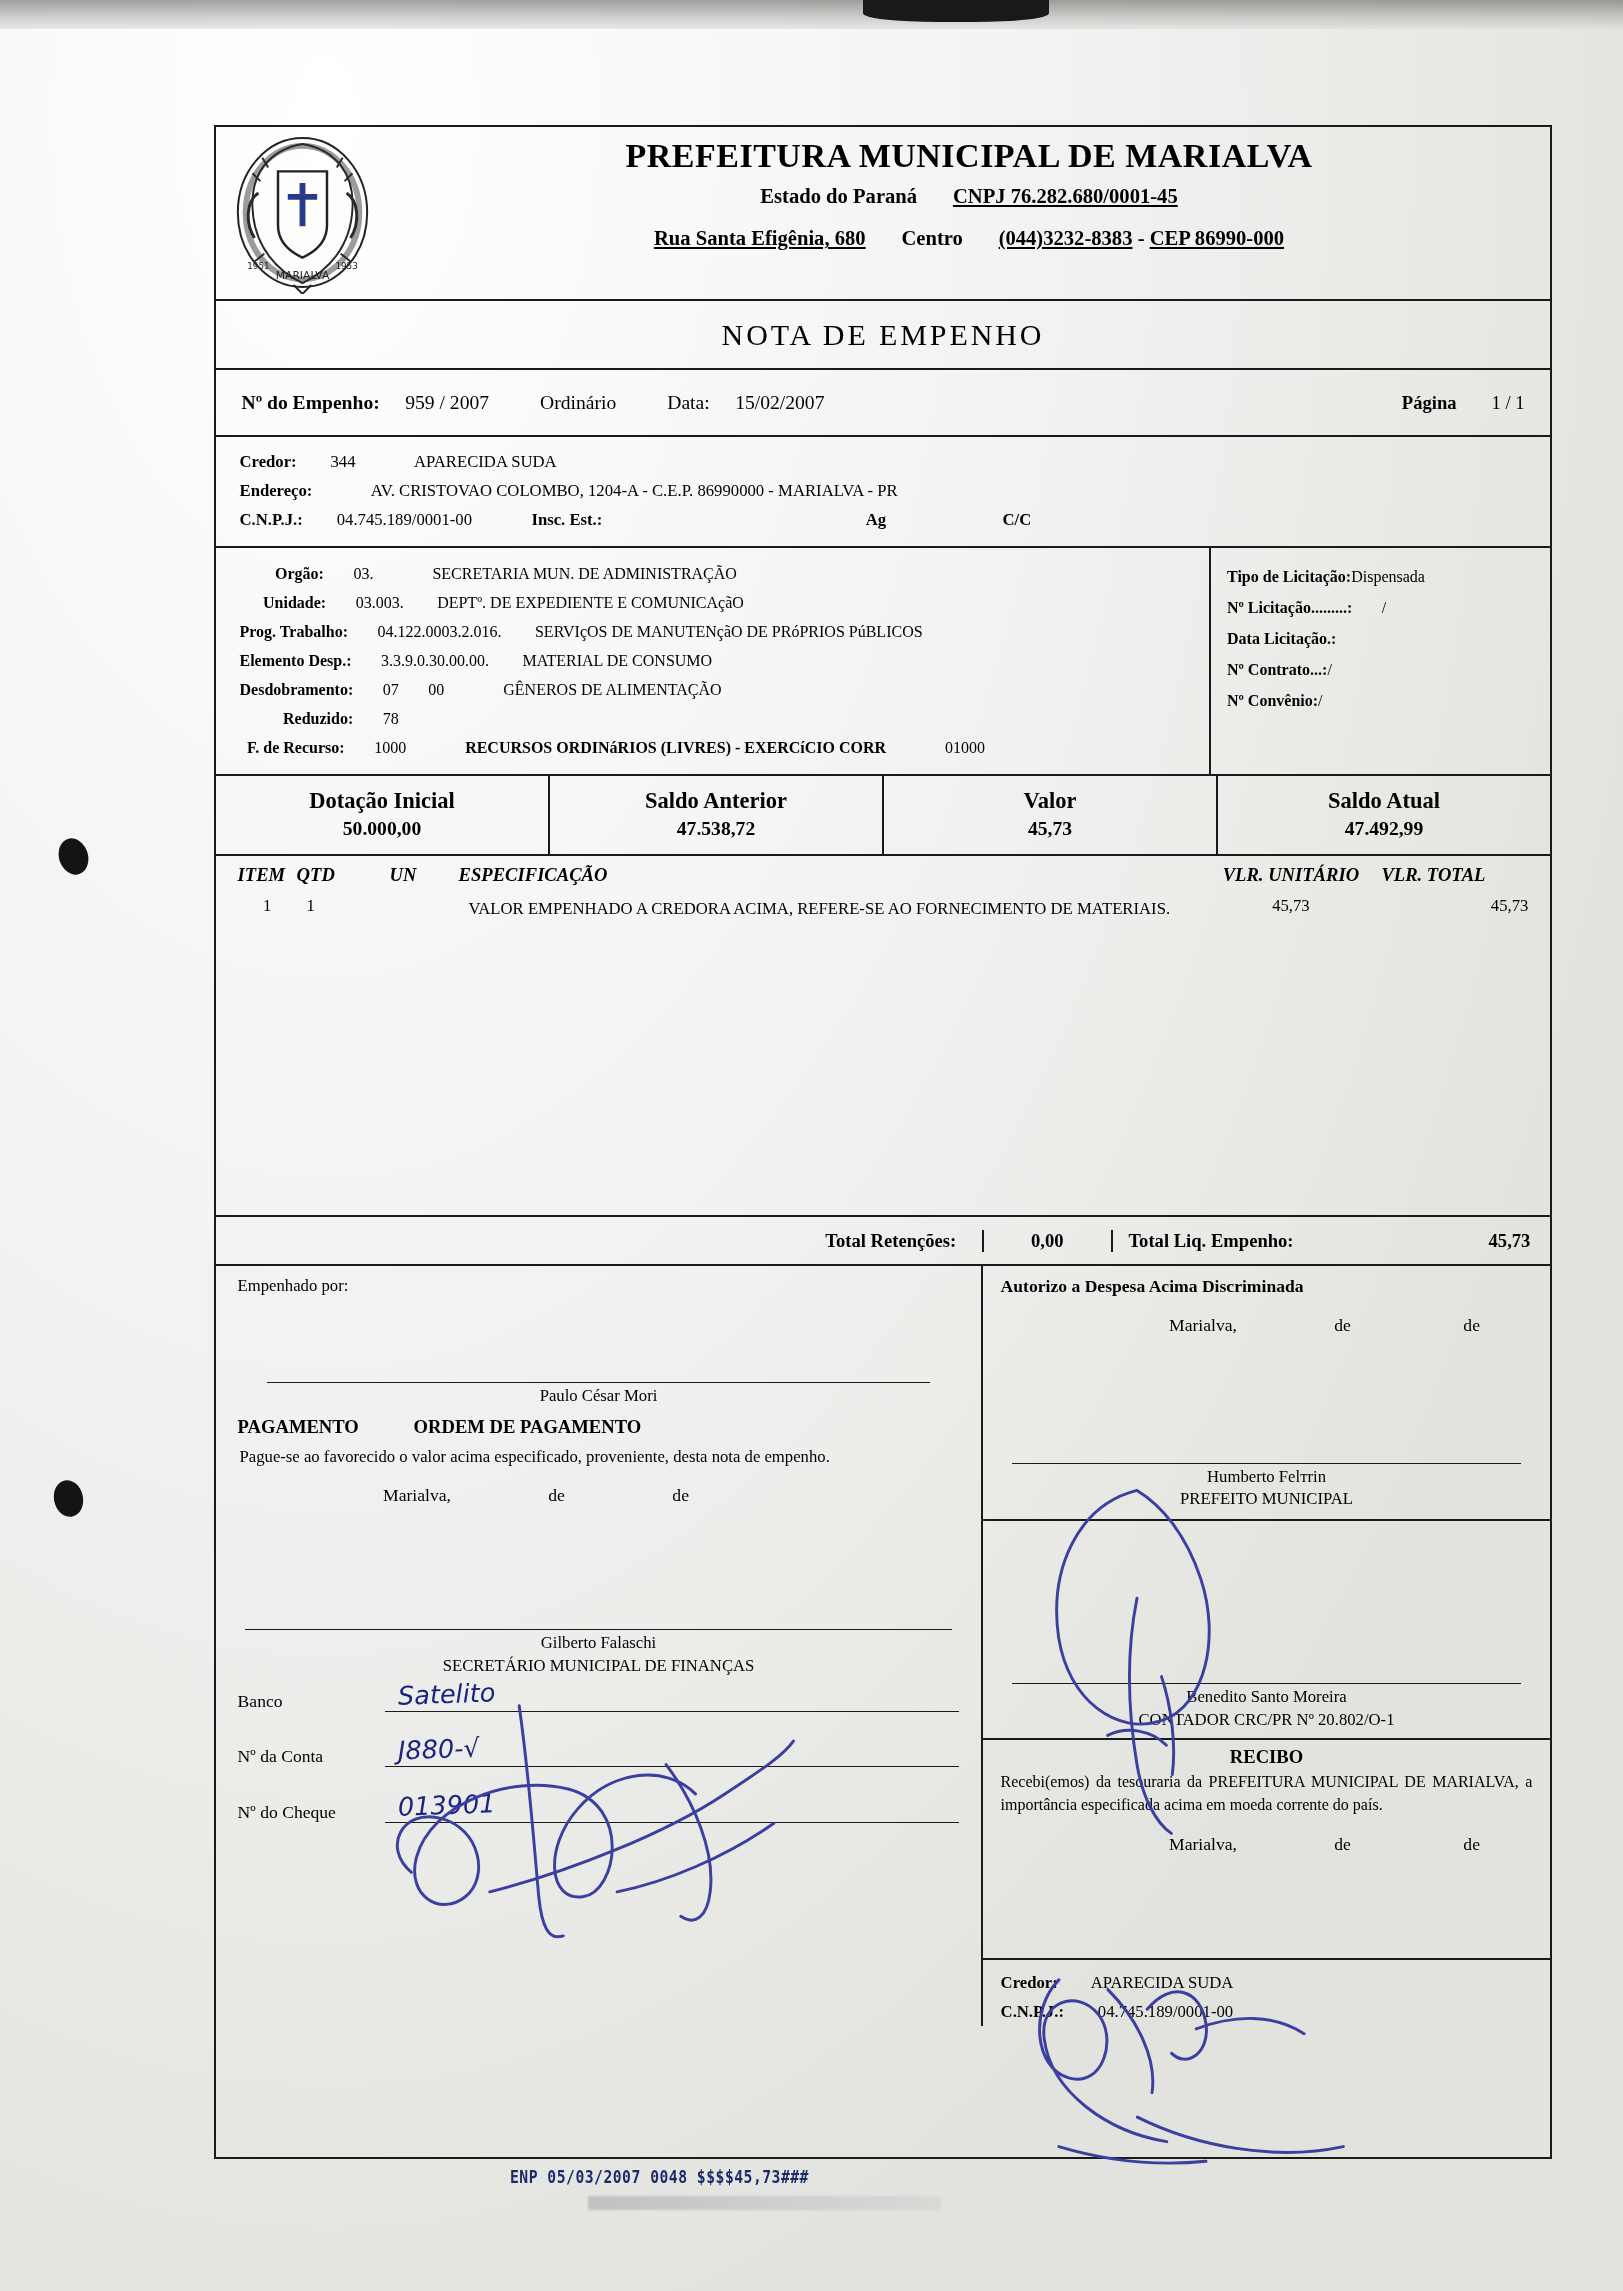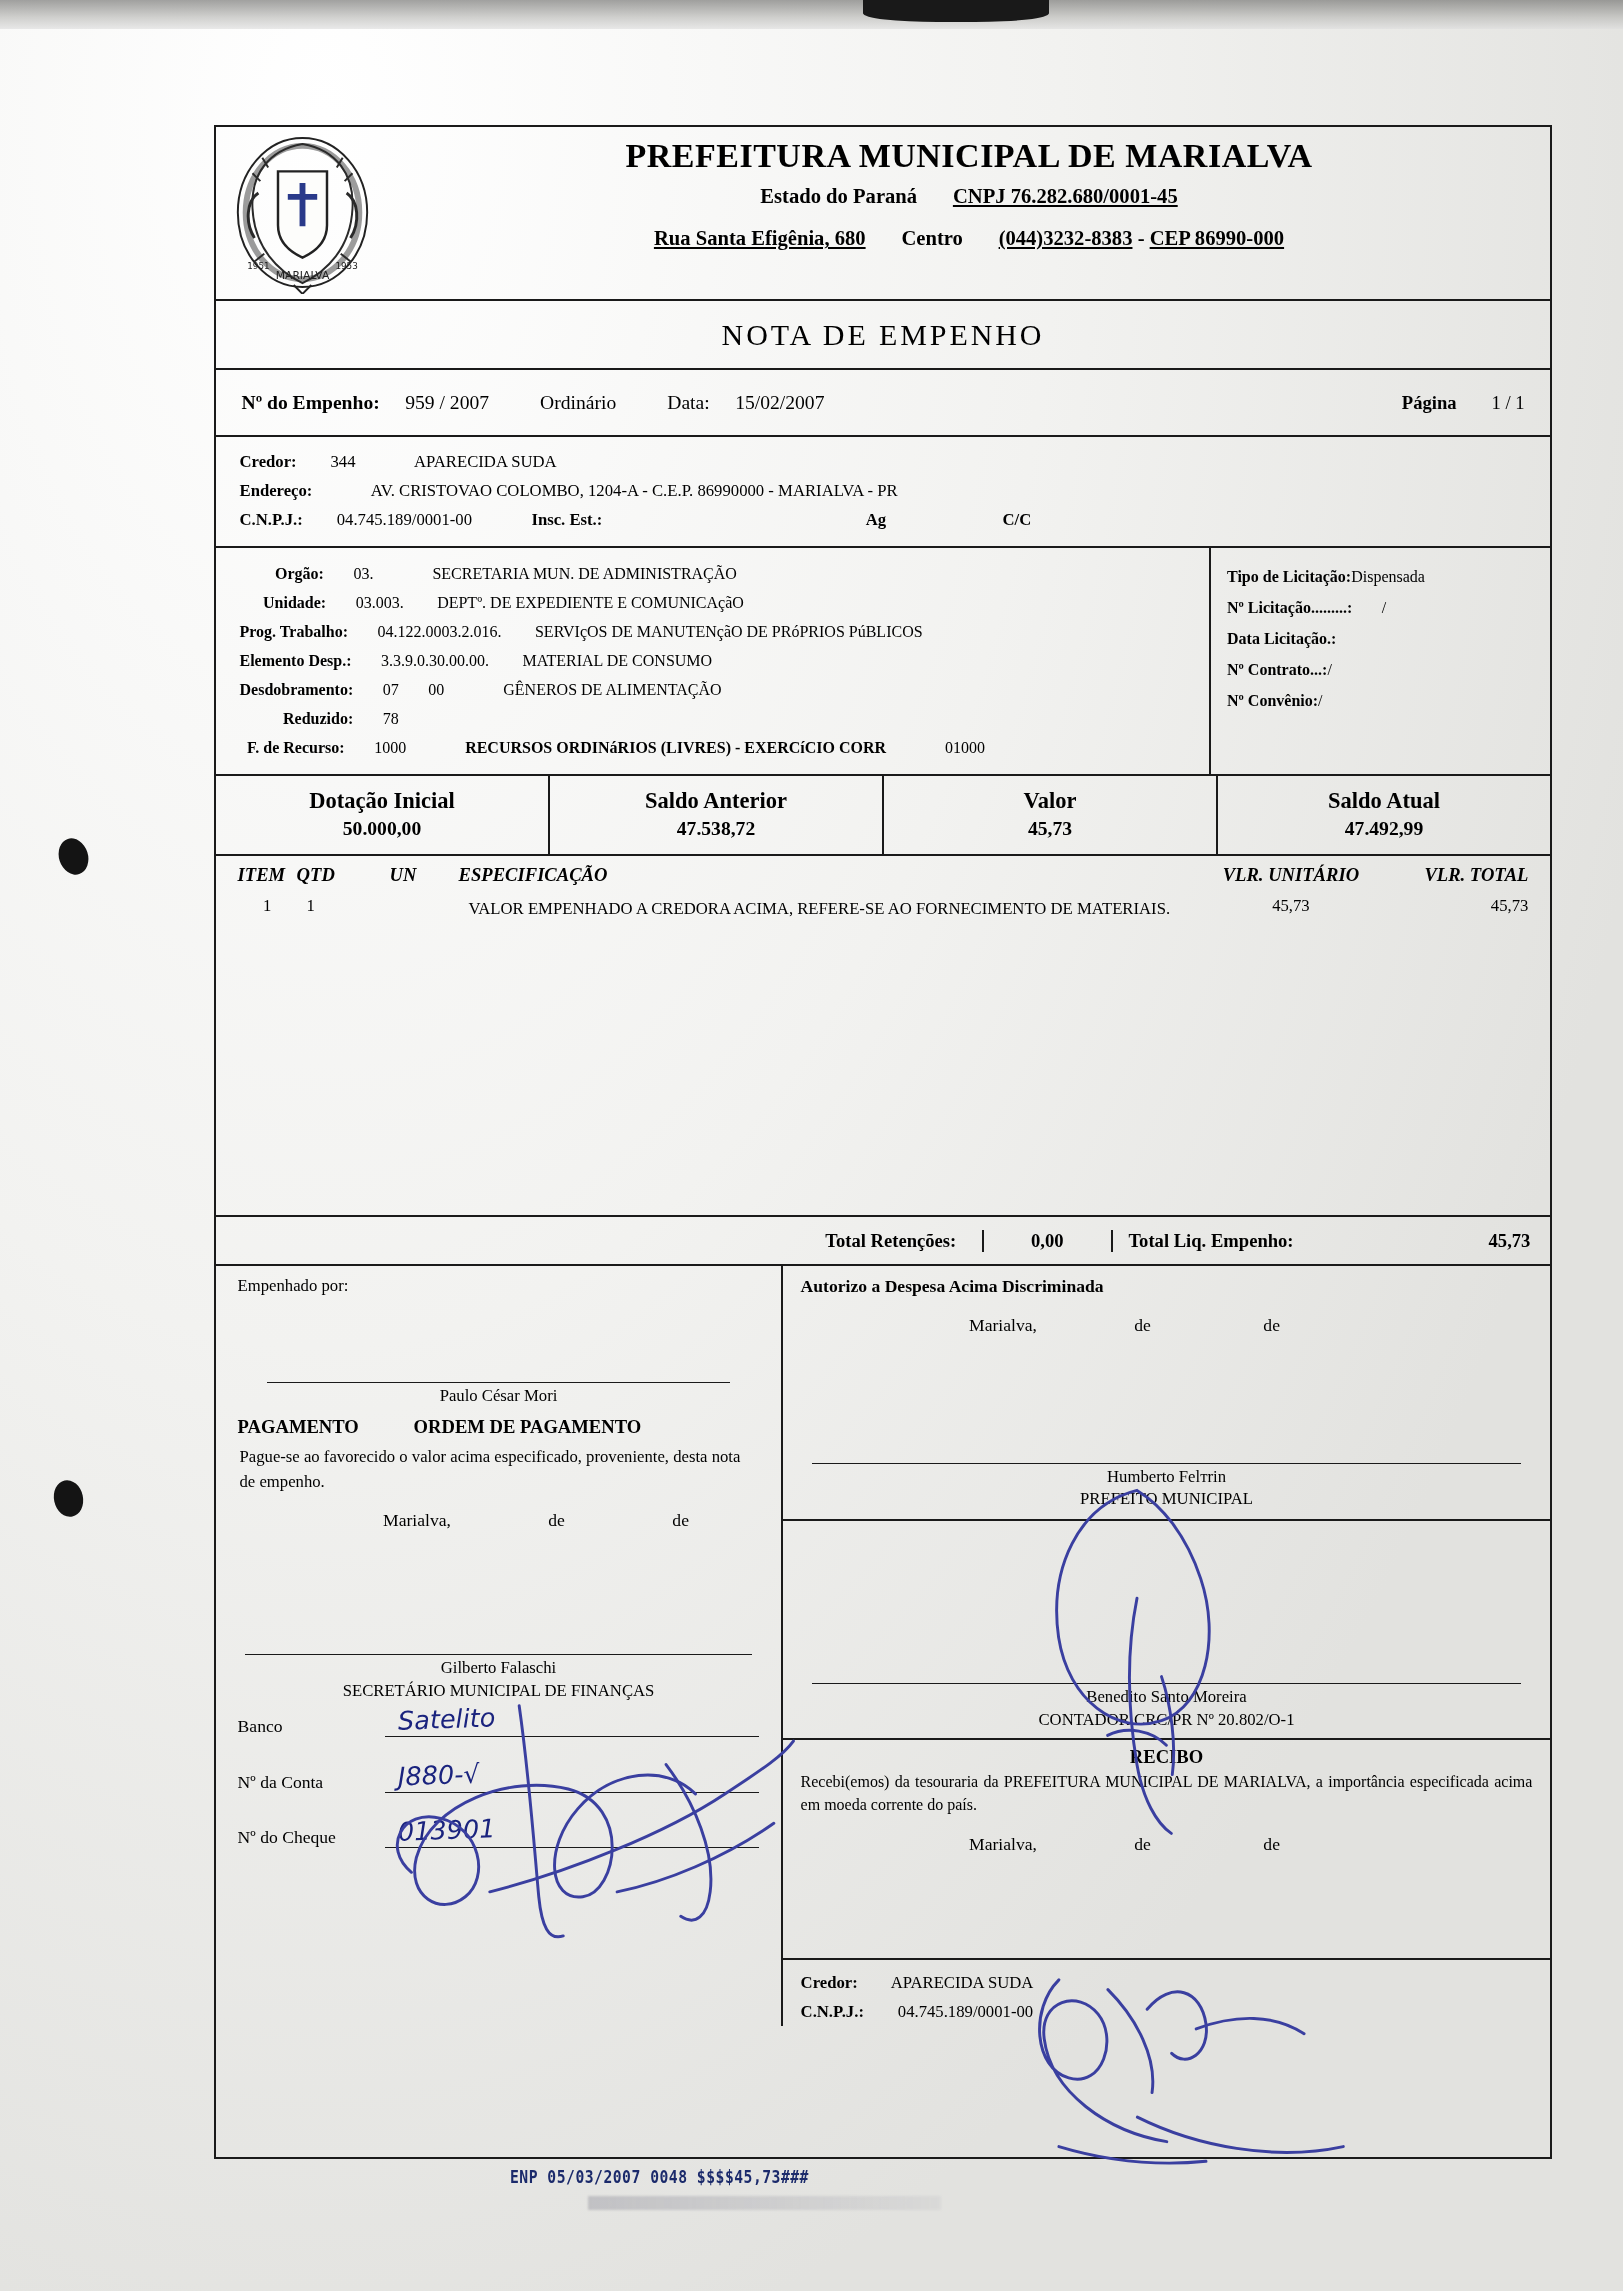--- a/index.html
+++ b/index.html
@@ -76,41 +76,41 @@
   .totals > div{flex:1;padding-top:12px;}
   .totals .t1{font-size:22.5px;font-weight:bold;font-family:"Liberation Serif",serif;}
   .totals .t2{font-size:19.6px;margin-top:3.9px;font-weight:bold;}
 
   .itemhdr{display:flex;font-size:18.6px;font-style:italic;font-weight:bold;padding:7.8px 21.6px 5.9px 21.6px;}
   .itemhdr .c1{width:59px;}
   .itemhdr .c2{width:93px;}
   .itemhdr .c3{width:69px;}
   .itemhdr .c4{flex:1;}
   .itemhdr .c5{width:181px;text-align:center;}
-  .itemhdr .c6{width:147px;text-align:right;}
+  .itemhdr .c6{width:147px;text-align:left;}
 
   .itemrow{display:flex;font-size:16.7px;padding:3.9px 21.6px 0 21.6px;}
   .itemrow .c1{width:59px;text-align:center;}
   .itemrow .c2{width:93px;text-align:left;padding-left:9.8px;}
   .itemrow .c3{width:69px;}
   .itemrow .c4{flex:1;padding-right:29px;line-height:25.5px;text-align:justify;}
   .itemrow .c5{width:181px;text-align:center;}
   .itemrow .c6{width:147px;text-align:right;}
 
   .bodyspace{height:294px;}
 
   .retline{display:flex;height:51px;align-items:center;font-size:18.6px;font-weight:bold;}
   .retline .a{flex:1;text-align:right;padding-right:25.5px;}
   .retline .b{width:127px;text-align:center;border-left:2px solid #1a1a1a;}
   .retline .c{width:245px;text-align:left;padding-left:15.7px;border-left:2px solid #1a1a1a;}
   .retline .d{width:157px;text-align:right;padding-right:19.6px;}
 
   
   .sigarea{display:flex;}
-  .sig-left{width:567px;box-sizing:border-box;border-right:2px solid #1a1a1a;}
+  .sig-left{width:767px;box-sizing:border-box;border-right:2px solid #1a1a1a;}
   .sig-right{flex:1;box-sizing:border-box;}
 
   .pad{padding:9.8px 21.6px;}
   .sig-title{font-size:16.7px;}
   .sigline{border-top:1.5px solid #1a1a1a;margin:0 29px;}
   .sig-name{text-align:center;font-size:16.7px;padding-top:2.9px;}
 
   .pg-head{display:flex;font-size:18.6px;font-weight:bold;padding:9.8px 21.6px 3.9px 21.6px;}
   .pg-head .t1{width:176px;}
   .pg-text{font-size:16.7px;padding:2px 23.5px 0 23.5px;line-height:25.5px;}

